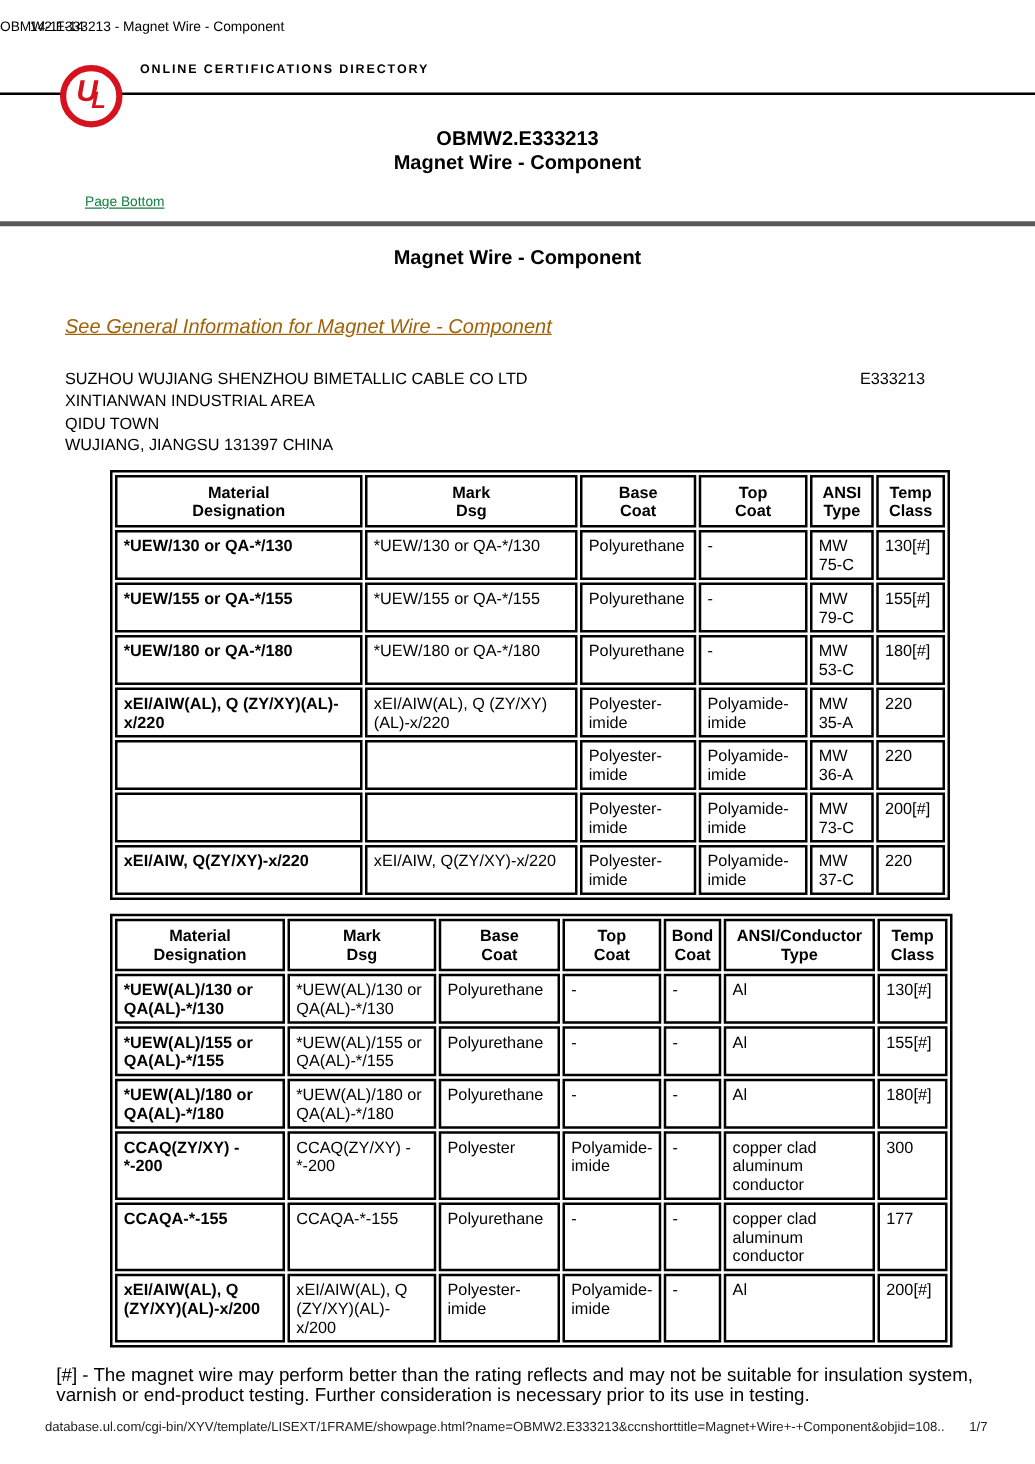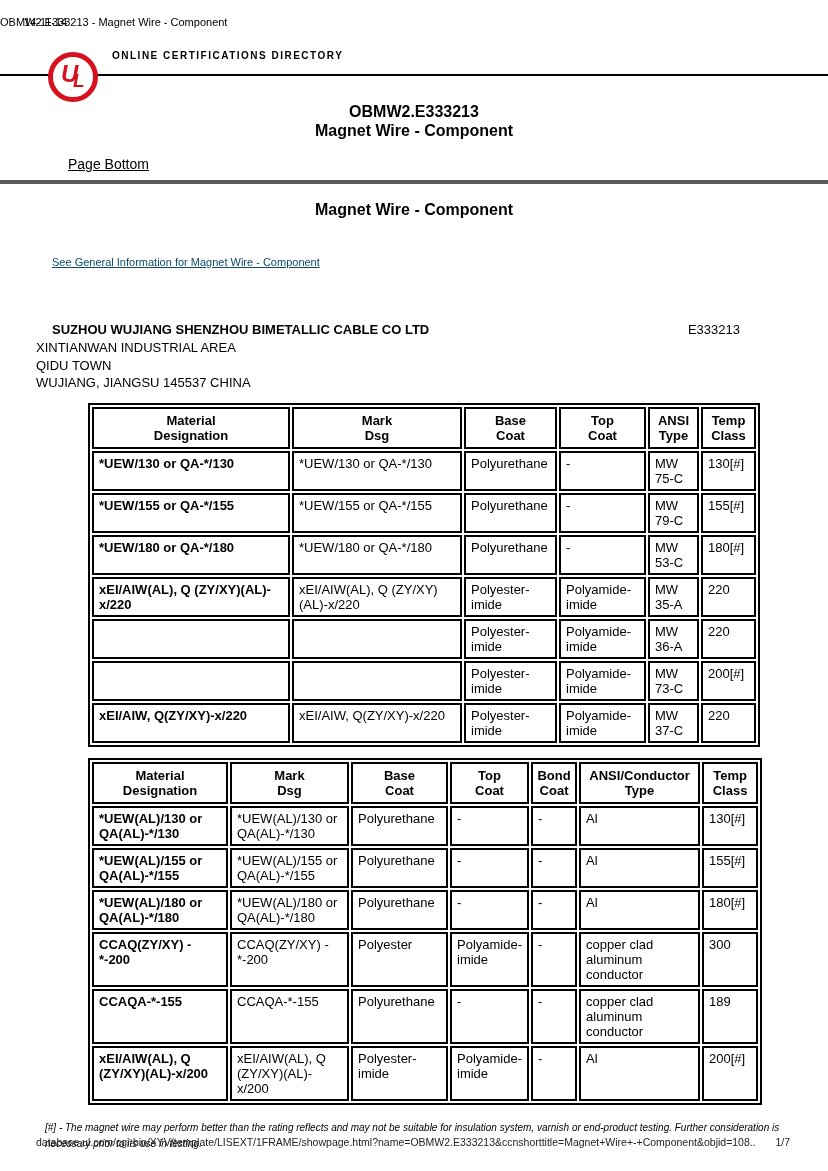--- a/index.html
+++ b/index.html
@@ -36,38 +36,38 @@
     position: absolute; left: 112px; top: 14px;
     font-size: 10px; font-weight: bold; letter-spacing: 1.5px;
   }
 
   
   .doc-title { text-align: center; font-weight: bold; font-size: 16px; line-height: 19px; margin-top: 4px; }
 
   
   .page-bottom {
     display: inline-block; margin: 16px 0 0 68px;
-    font-size: 14px; text-decoration: underline; color: #000000; cursor: pointer;
+    font-size: 11px; text-decoration: underline; color: #15803d; cursor: pointer;
   }
   .rule { height: 4px; background: #5a5a5a; border: 0; margin: 7px 0 0 0; }
 
   .section-heading { text-align: center; font-size: 16px; font-weight: bold; margin-top: 17px; }
 
   .general-link {
     display: inline-block; margin: 37px 0 0 52px;
-    font-size: 11px; text-decoration: underline; color: #0c4a6e; cursor: pointer;
+    font-size: 16px; text-decoration: underline; color: #a16207; cursor: pointer; font-style: italic;
   }
 
   
   .company-row {
     display: flex; justify-content: space-between; align-items: baseline;
     margin: 24px 88px 0 52px; font-size: 13px;
   }
-  .company-name { font-weight: bold; margin-top: 28px; }
-  .address { margin: 2px 0 0 36px; font-size: 13px; line-height: 17.5px; }
+  .company-name { font-weight: normal; }
+  .address { margin: 2px 0 0 52px; font-size: 13px; line-height: 17.5px; }
 
   
   table.data-table {
     margin: 11px 0 0 88px;
     border-collapse: separate; border-spacing: 2px;
     border: 2px solid #000;
     table-layout: fixed;
     empty-cells: show;
   }
   .data-table th, .data-table td {
@@ -76,21 +76,21 @@
     font-size: 13px; line-height: 15px;
     vertical-align: top; text-align: left;
     overflow: hidden;
   }
   .data-table th { text-align: center; white-space: pre-line; font-weight: bold; padding: 4px 4px; }
   .data-table td:first-child { font-weight: bold; }
   .data-table tr { height: 40px; }
   .data-table thead tr { height: 38px; }
 
   
-  .footnote { margin: 15px 40px 11px 45px; font-size: 10px; line-height: 16px; font-style: italic; }
+  .footnote { margin: 15px 40px 11px 45px; font-size: 15px; line-height: 16px; }
 
   
   .pagefoot {
     position: absolute; left: 36px; right: 38px; top: 1136px;
     display: flex; justify-content: space-between;
     font-size: 10.5px; color: #222;
   }
   .foot-url { max-width: 720px; white-space: nowrap; overflow: hidden; }
 </style>
 </head>
@@ -129,21 +129,21 @@
   <a class="general-link">See General Information for Magnet Wire - Component</a>
 </div>
 
 <div class="company-row">
   <span class="company-name">SUZHOU WUJIANG SHENZHOU BIMETALLIC CABLE CO LTD</span>
   <span>E333213</span>
 </div>
 <div class="address">
   <div>XINTIANWAN INDUSTRIAL AREA</div>
   <div>QIDU TOWN</div>
-  <div>WUJIANG, JIANGSU 145537 CHINA</div>
+  <div>WUJIANG, JIANGSU 131397 CHINA</div>
 </div>
 
 <table class="data-table" data-table="tables.0">
   <colgroup>
     <col style="width:198px">
       <col style="width:170px">
       <col style="width:93px">
     <col style="width:87px">
       <col style="width:51px">
       <col style="width:55px">
@@ -289,21 +289,21 @@
         <td>copper clad aluminum conductor</td>
         <td>300</td>
       </tr>
       <tr>
         <td>CCAQA-*-155</td>
         <td>CCAQA-*-155</td>
         <td>Polyurethane</td>
         <td>-</td>
         <td>-</td>
         <td>copper clad aluminum conductor</td>
-        <td>189</td>
+        <td>177</td>
       </tr>
       <tr>
         <td>xEI/AIW(AL), Q (ZY/XY)(AL)-x/200</td>
         <td>xEI/AIW(AL), Q (ZY/XY)(AL)-x/200</td>
         <td>Polyester-imide</td>
         <td>Polyamide-imide</td>
         <td>-</td>
         <td>Al</td>
         <td>200[#]</td>
       </tr>

